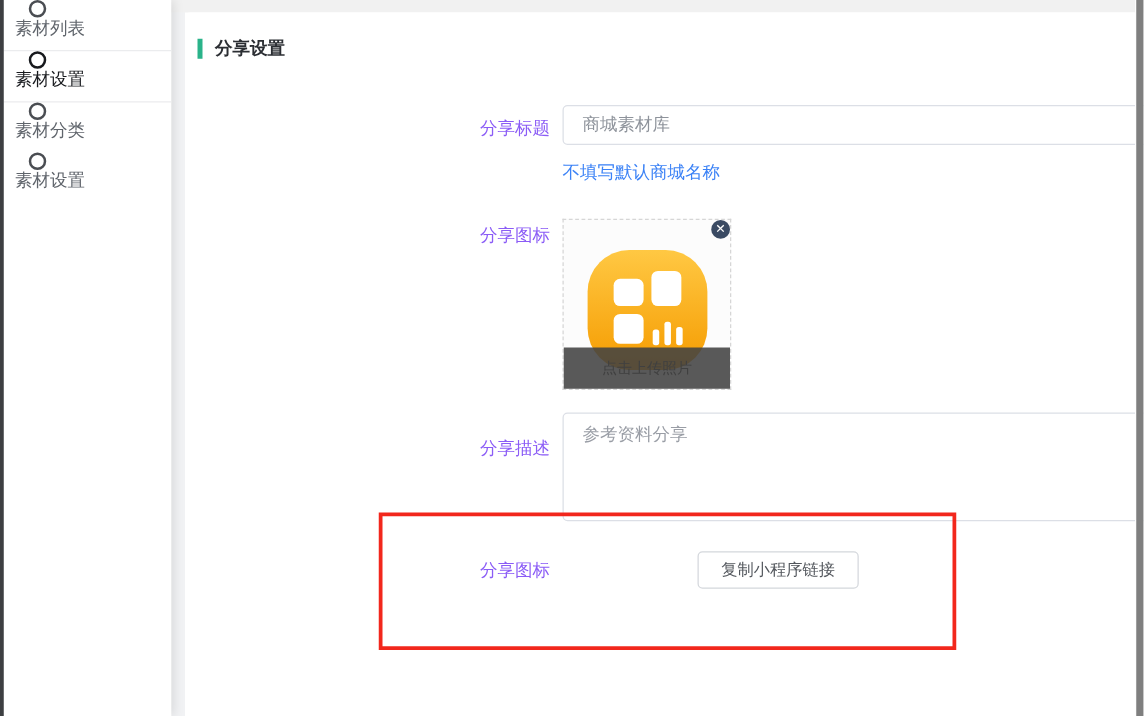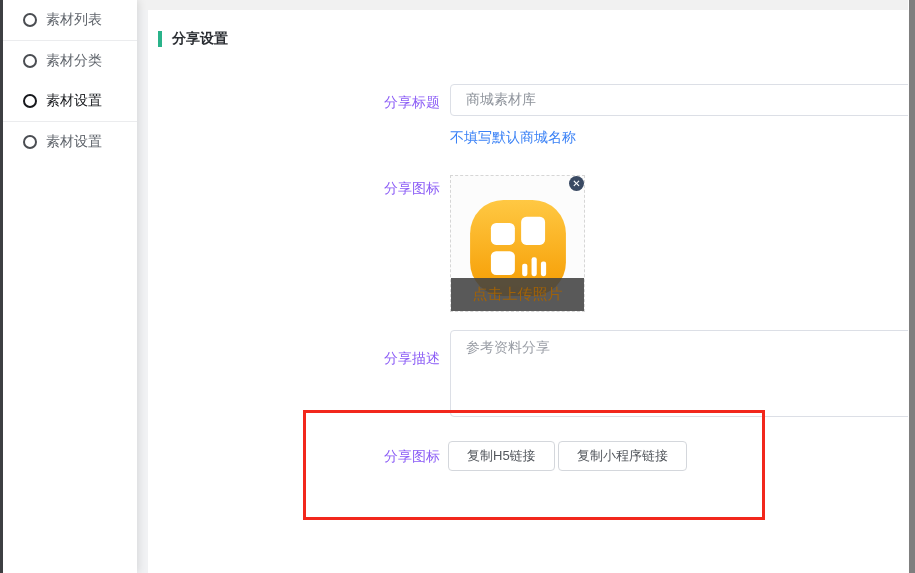--- a/index.html
+++ b/index.html
@@ -9,21 +9,21 @@
   
   .dark-edge{position:absolute;left:0;top:0;width:3px;height:573px;background:#3d3f42;z-index:6;}
 
   
   .gap-col{position:absolute;left:137px;top:0;width:11px;height:573px;background:#f1f2f4;z-index:1;}
   .top-strip{position:absolute;left:137px;top:0;width:778px;height:10px;background:#f1f1f1;z-index:2;}
 
   
   .sidebar{position:absolute;left:3px;top:0;width:134px;height:573px;background:#fff;z-index:5;
            box-shadow:2px 0 8px rgba(0,0,0,.10);}
-  .side-item{position:relative;height:40px;display:flex;align-items:center;cursor:pointer;}
+  .side-item{position:relative;height:40px;display:flex;cursor:pointer;flex-direction:column;}
   .side-item .ring{width:10px;height:10px;border:2px solid #4a4d52;border-radius:50%;margin-left:20px;flex:0 0 auto;}
   .side-item .lbl{margin-left:9px;font-size:14px;color:#5f646b;white-space:nowrap;}
   .side-item.bordered{border-bottom:1px solid #ebecee;}
   .side-item.active .lbl{color:#17191d;}
   .side-item.active .ring{border-color:#17191d;}
 
   
   .panel{position:absolute;left:148px;top:10px;width:767px;height:478px;background:#fff;border-radius:4px 0 0 0;z-index:3;}
 
   .section-head{position:absolute;left:10px;top:20px;display:flex;align-items:center;}
@@ -41,21 +41,21 @@
               border-radius:4px;box-sizing:border-box;padding:0 15px;font-size:14px;color:#8e939b;
               font-family:"Liberation Sans","DejaVu Sans",sans-serif;outline:none;background:#fff;}
   .helper{position:absolute;left:302px;top:119px;font-size:14px;color:#3b82f6;}
 
   
   .upload-box{position:absolute;left:302px;top:165px;width:135px;height:137px;border:1px dashed #d6d6d6;
               box-sizing:border-box;background:#fcfcfc;cursor:pointer;}
   .app-icon{position:absolute;left:17px;top:22px;width:100px;height:100px;}
   .upload-strip{position:absolute;left:0;right:0;bottom:0;height:33px;background:rgba(66,66,66,.88);
                 display:flex;align-items:center;justify-content:center;}
-  .upload-strip span{color:#a16207;font-size:15px;}
+  .upload-strip span{color:#404040;font-size:12px;}
   .close-btn{position:absolute;top:0;right:0;width:15px;height:15px;border-radius:50%;background:#3a4a63;
              color:#fff;font-size:10px;line-height:15px;text-align:center;cursor:pointer;z-index:2;
              font-family:"DejaVu Sans",sans-serif;}
 
   .desc-area{position:absolute;left:302px;top:320px;width:478px;height:87px;border:1px solid #dcdfe6;
              border-radius:4px;box-sizing:border-box;padding:8px 15px;font-size:14px;color:#9a9ea6;
              font-family:"Liberation Sans","DejaVu Sans",sans-serif;resize:none;outline:none;background:#fff;}
 
   .btn{position:absolute;top:431px;height:30px;border:1px solid #d4d7dc;border-radius:4px;background:#fff;
        font-size:13px;color:#53575d;padding:0 18px;cursor:pointer;
@@ -77,27 +77,27 @@
 <div class="stage">
 
   <div class="gap-col"></div>
   <div class="top-strip"></div>
 
   <nav class="sidebar">
     <div class="side-item bordered">
       <span class="ring"></span>
       <span class="lbl">素材列表</span>
     </div>
+    <div class="side-item bordered active">
+      <span class="ring"></span>
+      <span class="lbl">素材设置</span>
+    </div>
     <div class="side-item">
       <span class="ring"></span>
       <span class="lbl">素材分类</span>
-    </div>
-    <div class="side-item bordered active">
-      <span class="ring"></span>
-      <span class="lbl">素材设置</span>
     </div>
     <div class="side-item">
       <span class="ring"></span>
       <span class="lbl">素材设置</span>
     </div>
   </nav>
 
   <div class="dark-edge"></div>
 
   <main class="panel">
@@ -131,21 +131,20 @@
       </svg>
       <div class="upload-strip">
         <span>点击上传照片</span>
       </div>
     </div>
 
     <label class="form-label lab-desc">分享描述</label>
     <textarea class="desc-area" style="">参考资料分享</textarea>
 
     <label class="form-label lab-link">分享图标</label>
-    <button class="btn btn-h5">复制H5链接</button>
     <button class="btn btn-mini">复制小程序链接</button>
 
   </main>
 
   <div class="scrollbar">
     <div class="scroll-thumb"></div>
   </div>
 
   <div class="red-rect"></div>
 

